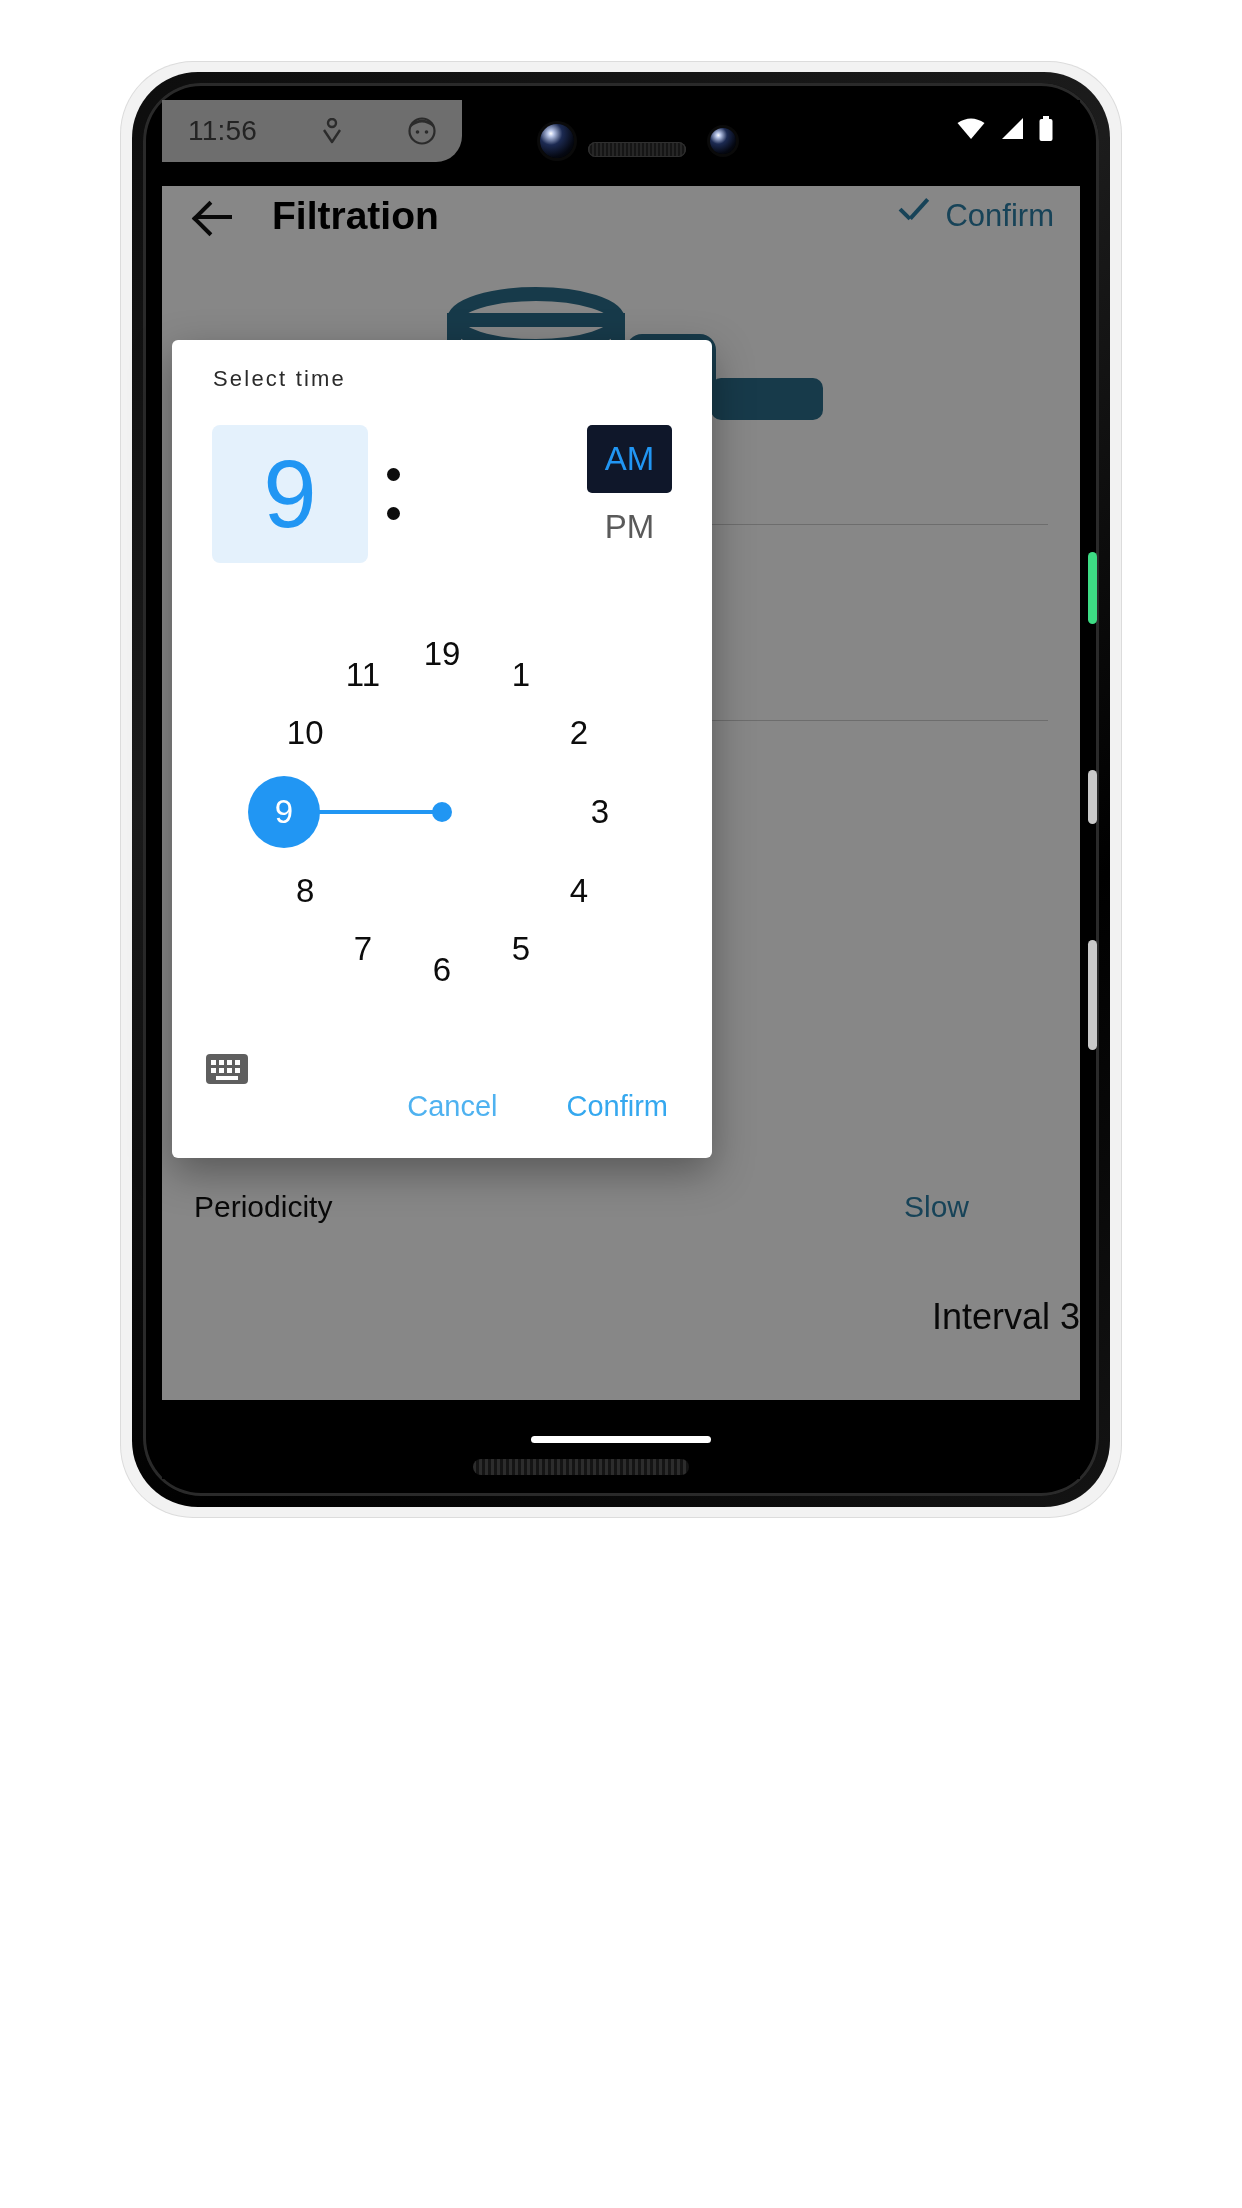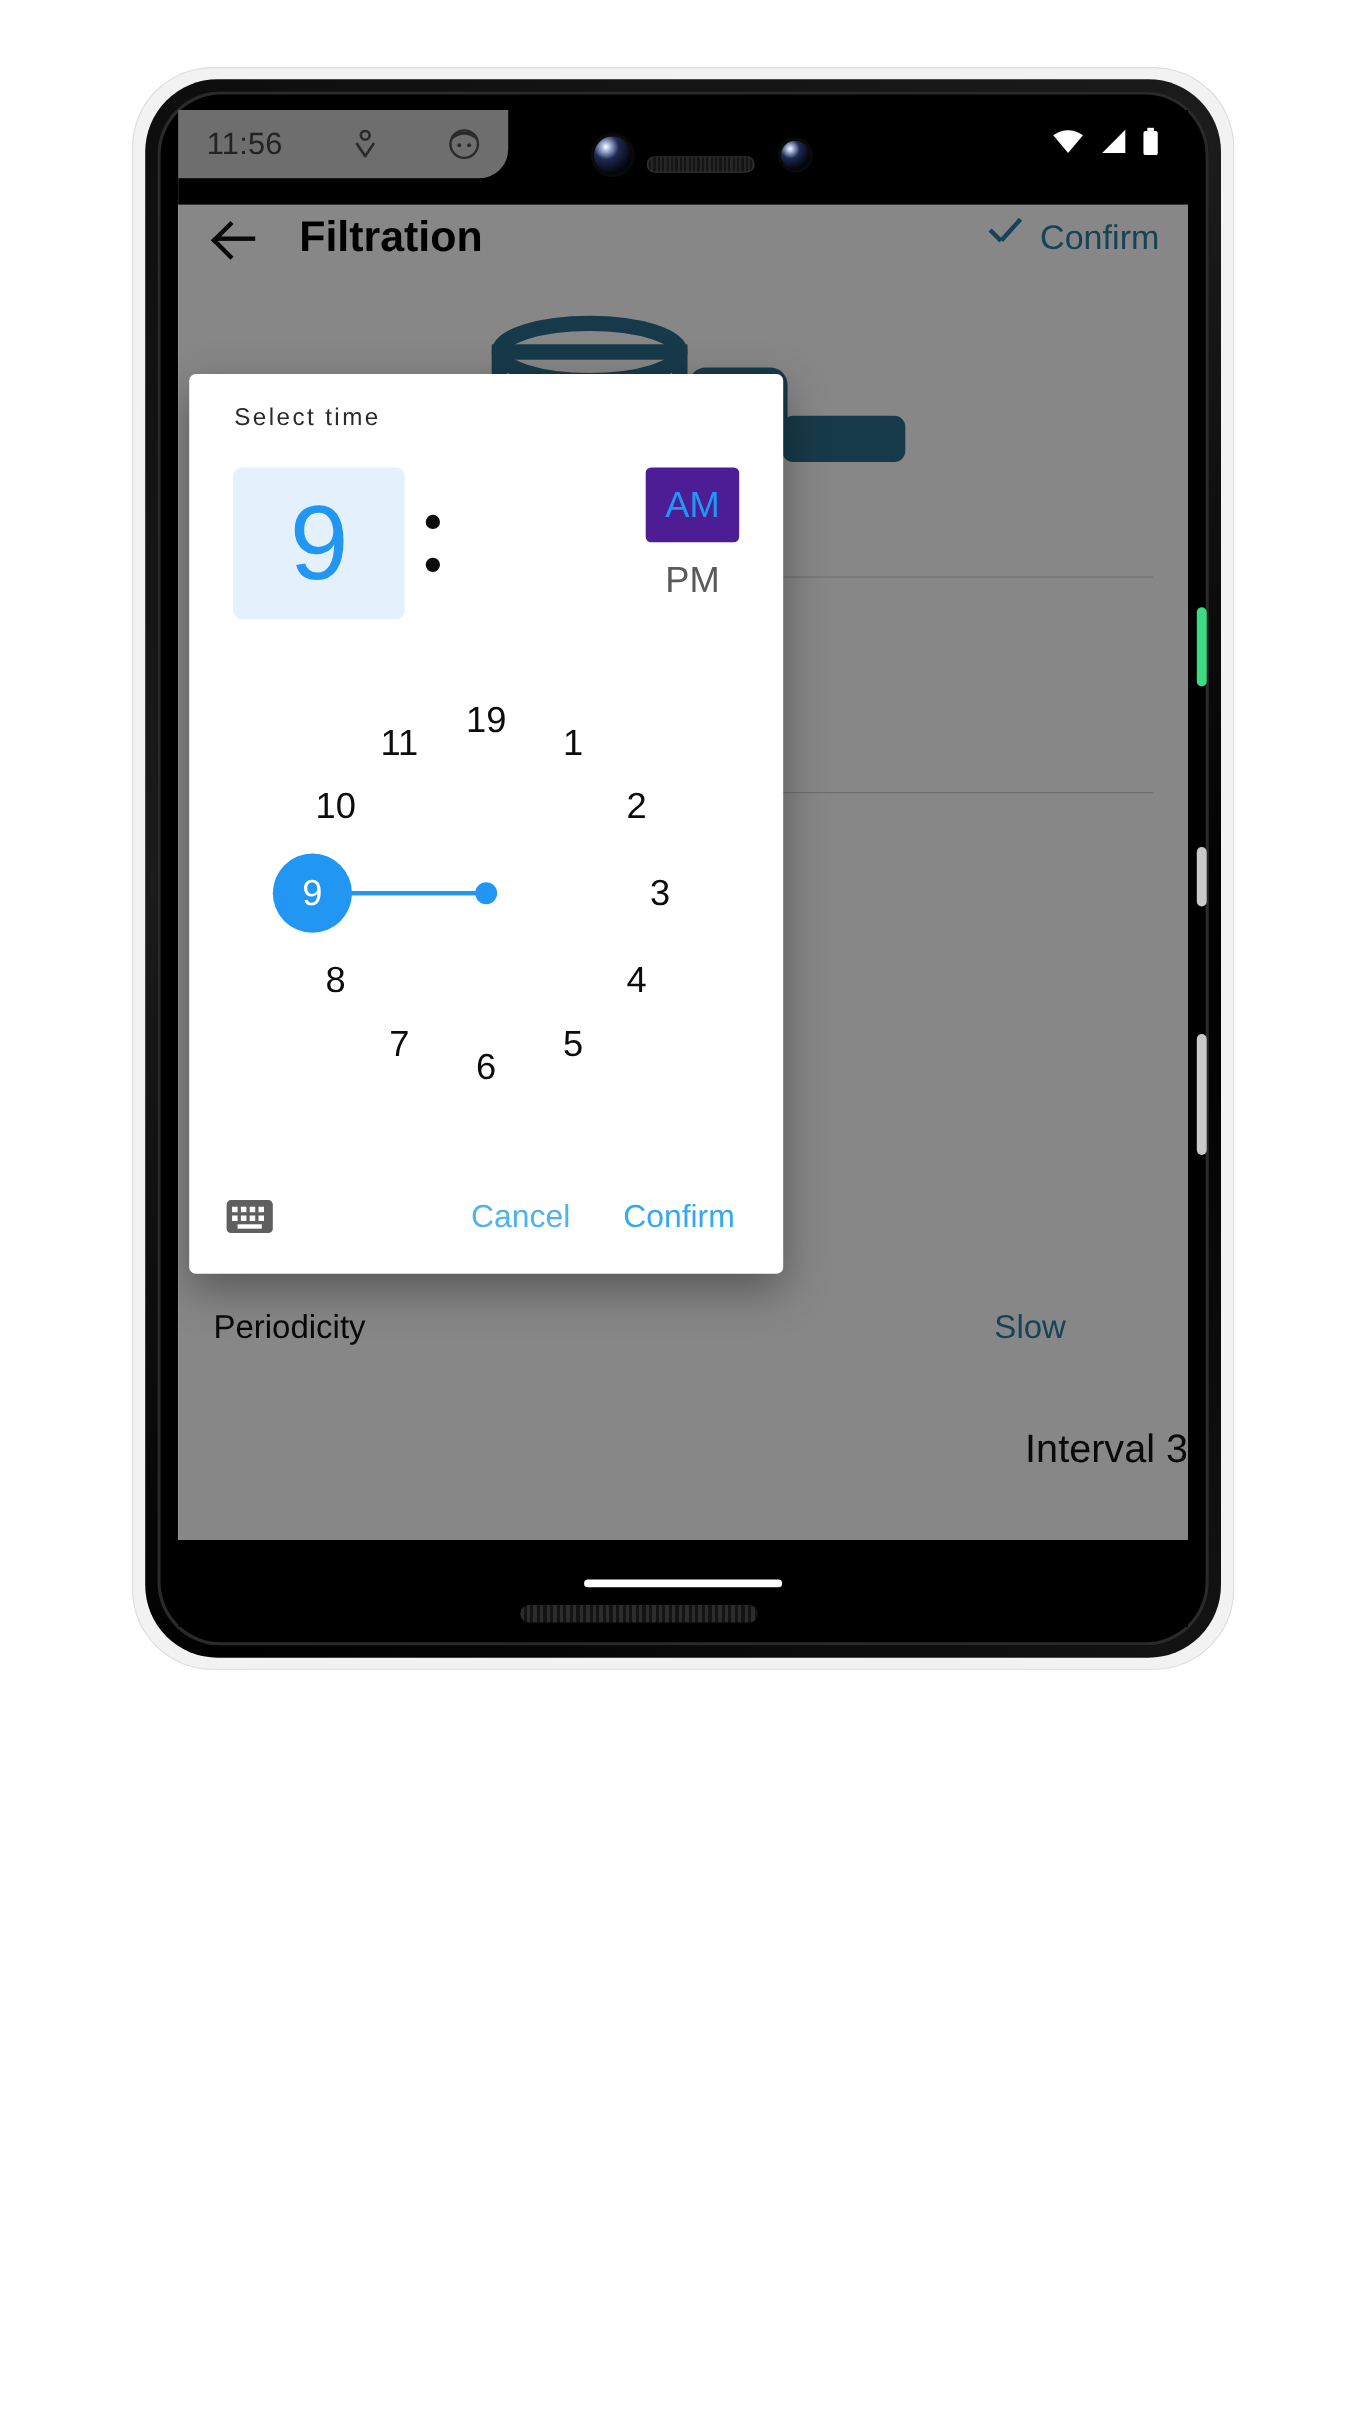--- a/index.html
+++ b/index.html
@@ -362,21 +362,21 @@
     height: 138px;
   }
   .ampm-seg {
     width: 85px; height: 68px;
     display: flex;
     align-items: center;
     justify-content: center;
     font-size: 33px;
   }
   .ampm-seg.on {
-    background: #4c1d95;
+    background: #0f172a;
     color: #2196f3;
     border-radius: 5px;
   }
   .ampm-seg.off { color: #5a5a5a; }
 
   
   .clock {
     position: absolute;
     left: 70px;
     top: 272px;
@@ -421,21 +421,21 @@
     background: #2196f3;
     z-index: 2;
   }
 
   
   .dlg-actions {
     position: absolute;
     left: 0; bottom: 0;
     width: 540px; height: 104px;
     display: flex;
-    align-items: center;
+    gap: 21px;
   }
   .kbd-icon {
     margin-left: 34px;
     width: 42px; height: 30px;
     border-radius: 4px;
     background: #5f5f5f;
     position: relative;
   }
   .kbd-icon i {
     position: absolute;

